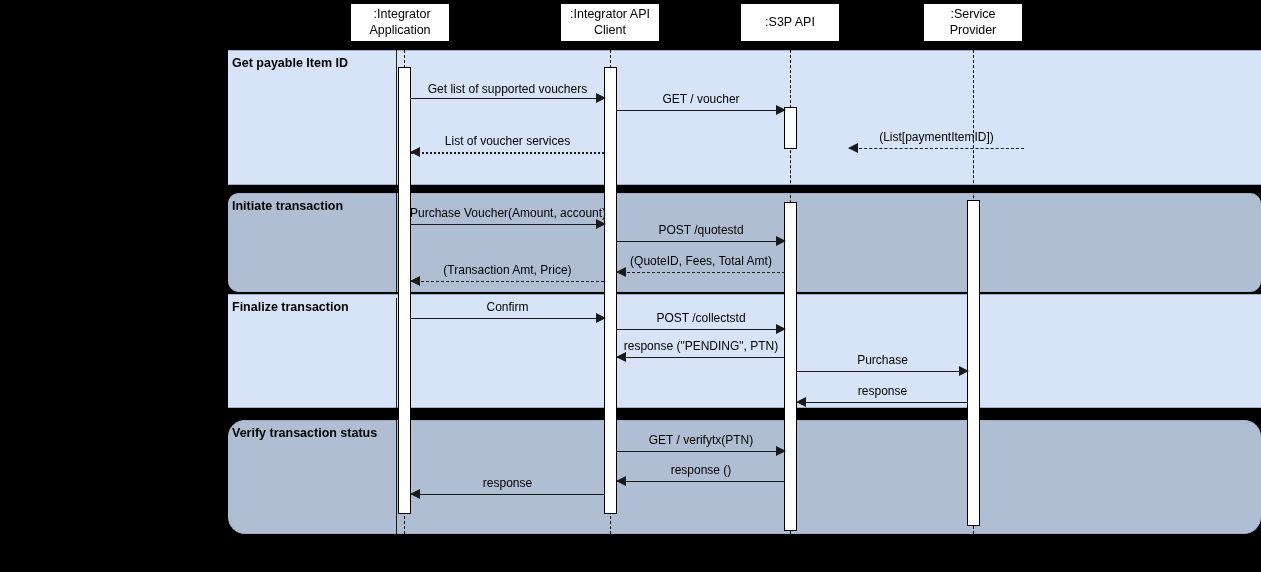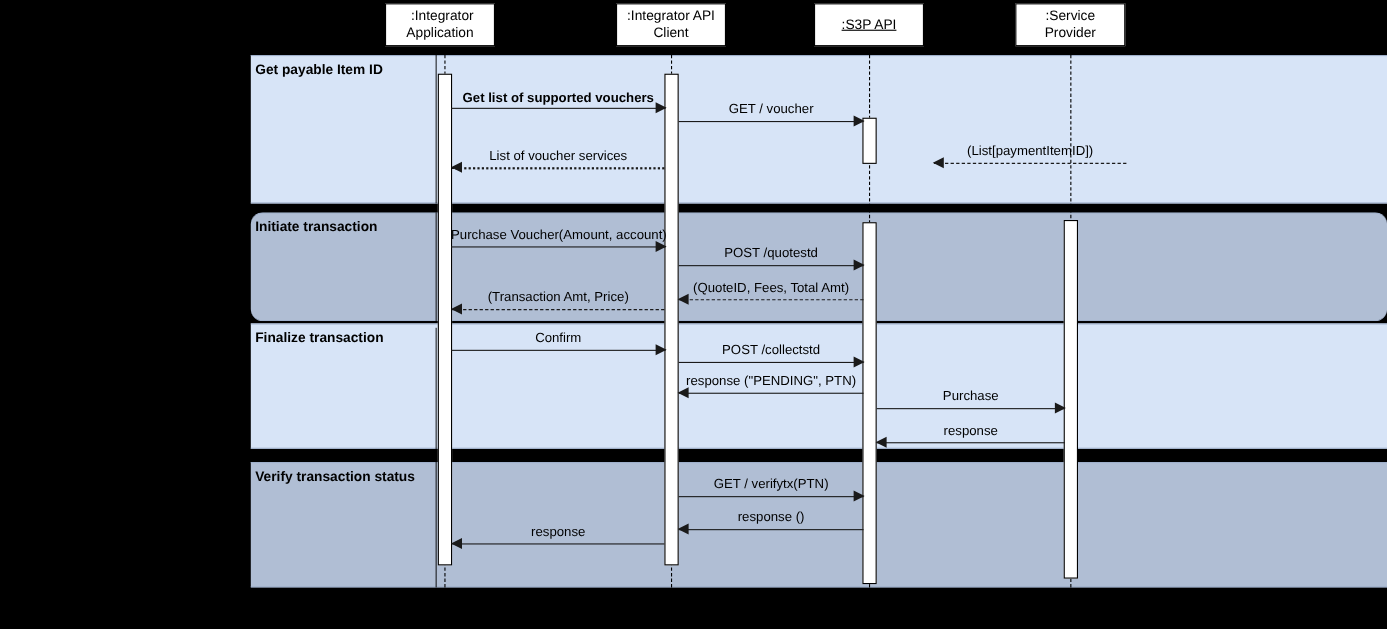--- a/index.html
+++ b/index.html
@@ -143,21 +143,21 @@
   </div>
 </div>
 
 <div class="participant-box" style="left:560px; top:3px; width:100px; height:39px;">
   <div>
     <div>:Integrator API</div>
     <div>Client</div>
   </div>
 </div>
 
-<div class="participant-box" style="left:740px; top:3px; width:100px; height:39px;text-decoration:underline;">
+<div class="participant-box" style="left:740px; top:3px; width:100px; height:39px;">
   <div>
     <div>:S3P API</div>
   </div>
 </div>
 
 <div class="participant-box" style="left:923px; top:3px; width:100px; height:39px;">
   <div>
     <div>:Service Provider</div>
   </div>
 </div>
@@ -169,21 +169,21 @@
   </div>
 
   <div class="section-band shade-dark" style="top:143px; height:99px;border-radius:11px;">
     <div class="section-label">Initiate transaction</div>
   </div>
 
   <div class="section-band shade-light" style="top:244px; height:114px;">
     <div class="section-label">Finalize transaction</div>
   </div>
 
-  <div class="section-band shade-dark" style="top:370px; height:114px;">
+  <div class="section-band shade-dark" style="top:370px; height:114px;border-radius:17px;">
     <div class="section-label">Verify transaction status</div>
   </div>
 
   <div class="label-divider" style="left:168px; top:0px;   height:135px;"></div>
   <div class="label-divider" style="left:168px; top:143px; height:99px;"></div>
   <div class="label-divider" style="left:168px; top:248px; height:114px;"></div>
   <div class="label-divider" style="left:168px; top:370px; height:114px;"></div>
 
   <div class="lifeline" style="left:176px;"></div>
   <div class="lifeline" style="left:382px;"></div>
@@ -196,21 +196,21 @@
 
   <div class="activation" style="left:556px; top:57px; height:42px;"></div>
 
   <div class="activation" style="left:556px; top:152px; height:329px;"></div>
 
   <div class="activation" style="left:739px; top:150px; height:326px;"></div>
 
   <div class="msg dir-right" style="left:182px; top:48px; width:195px;">
     <div class="line"></div>
     <div class="head"></div>
-    <div class="label two-line" style="bottom:2px;font-weight:bold;">Get list of supported vouchers</div>
+    <div class="label two-line" style="bottom:2px;">Get list of supported vouchers</div>
   </div>
 
   <div class="msg dir-right" style="left:389px; top:60px; width:168px;">
     <div class="line"></div>
     <div class="head"></div>
     <div class="label">GET / voucher</div>
   </div>
 
   <div class="msg dir-left dashed" style="left:621px; top:98px; width:175px;">
     <div class="line"></div>

